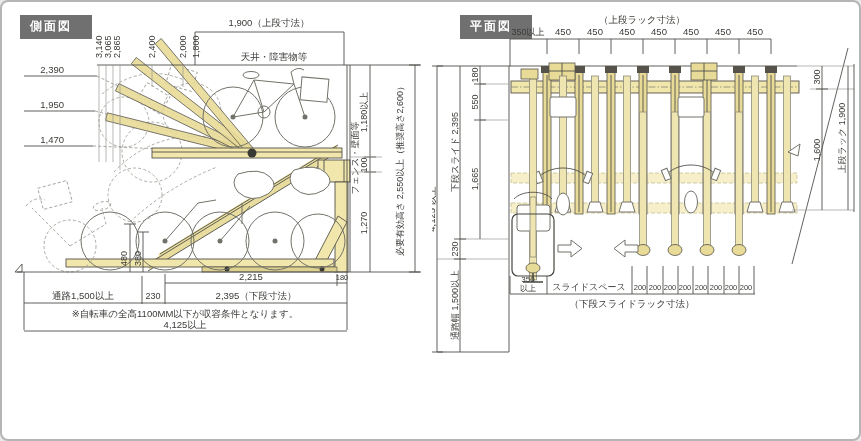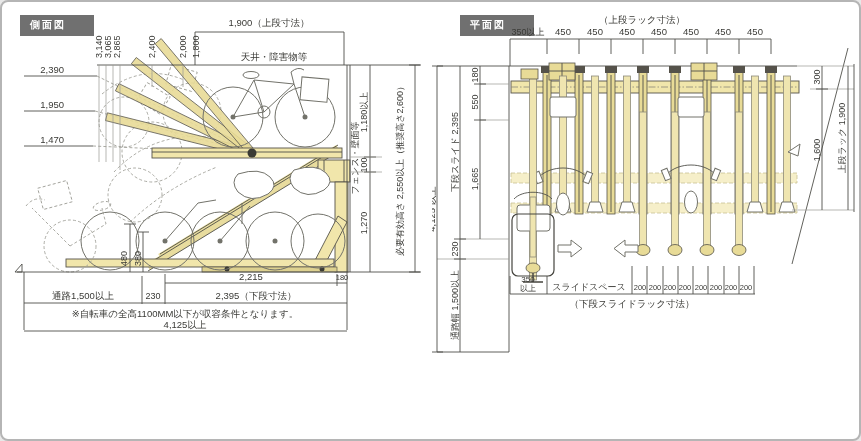--- a/index.html
+++ b/index.html
@@ -3,21 +3,21 @@
 <meta charset="utf-8">
 <style>
   html,body{margin:0;padding:0;background:#e8e8e8;}
   .canvas{
     position:relative;width:861px;height:441px;background:#ffffff;
     border:2px solid #b5b5b5;border-radius:8px;box-sizing:border-box;
     font-family:"Liberation Sans","DejaVu Sans",sans-serif;overflow:hidden;
   }
   .view-title{
     position:absolute;top:13px;background:#707070;color:#ffffff;
-    font-size:10px;font-weight:bold;letter-spacing:2px;padding:3px 28px 4px 10px;
+    font-size:12px;font-weight:bold;letter-spacing:2px;padding:3px 20px 4px 10px;
   }
   .vt-side{left:18px;} .vt-plan{left:458px;}
   svg{position:absolute;top:0;left:0;}
   .t{fill:#3a3a36;}
   .s75{font-size:7.5px}.s8{font-size:8px}.s9{font-size:9px}.s95{font-size:9.5px}
   .dl{stroke:#4f4f49;stroke-width:0.9;fill:none}
   .thin{stroke:#9a9a92;stroke-width:0.7;fill:none}
   .ghost{stroke:#a2a29a;stroke-width:0.9;fill:none;stroke-dasharray:3 2.2}
   .bike{stroke:#72726a;stroke-width:1;fill:none}
   .yel{fill:#f1e6ab;stroke:#56534a;stroke-width:0.9}

